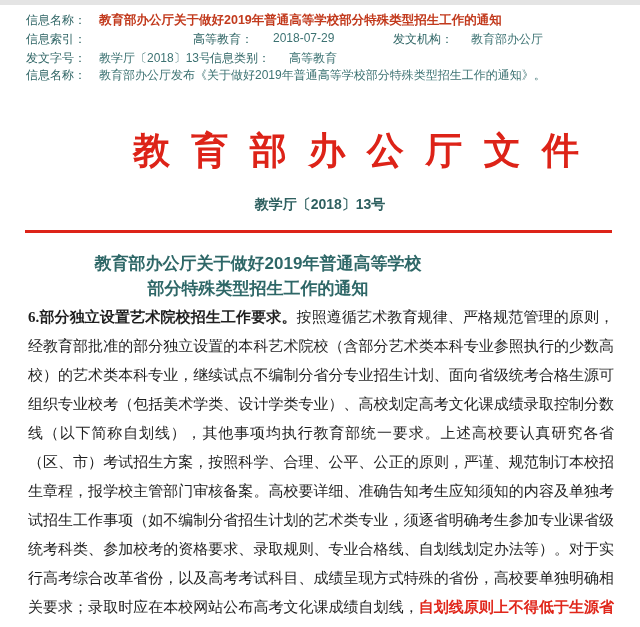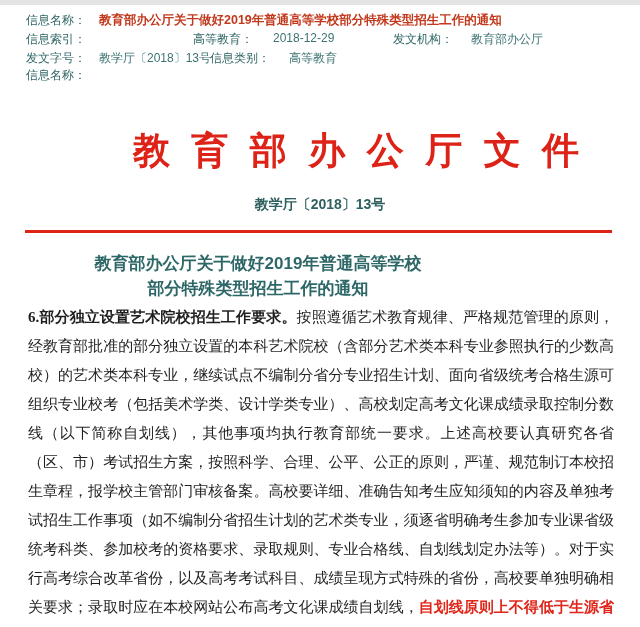--- a/index.html
+++ b/index.html
@@ -92,32 +92,33 @@
 <div class="top-strip"></div>
 
 <div>
   <div class="meta-row row-1">
     <span class="lbl x-label">信息名称：</span>
     <span class="val red-title x-value">教育部办公厅关于做好2019年普通高等学校部分特殊类型招生工作的通知</span>
   </div>
   <div class="meta-row row-2">
     <span class="lbl x-label">信息索引：</span>
     <span class="lbl x-label2a">高等教育：</span>
-    <span class="val x-value2a">2018-12-29</span>
+    <span class="val x-value2a">2018-07-29</span>
     <span class="lbl x-label2b">发文机构：</span>
     <span class="val x-value2b">教育部办公厅</span>
   </div>
   <div class="meta-row row-3">
     <span class="lbl x-label">发文字号：</span>
     <span class="val x-value">教学厅〔2018〕13号</span>
     <span class="lbl x-label3a">信息类别：</span>
     <span class="val x-value3a">高等教育</span>
   </div>
   <div class="meta-row row-4">
     <span class="lbl x-label">信息名称：</span>
+    <span class="val x-value">教育部办公厅发布《关于做好2019年普通高等学校部分特殊类型招生工作的通知》。</span>
   </div>
 </div>
 
 <div class="letterhead-title">教育部办公厅文件</div>
 <div class="letterhead-number">教学厅〔2018〕13号</div>
 <div class="red-rule"></div>
 
 <div class="doc-title">
   <div>教育部办公厅关于做好2019年普通高等学校</div>
   <div>部分特殊类型招生工作的通知</div>

